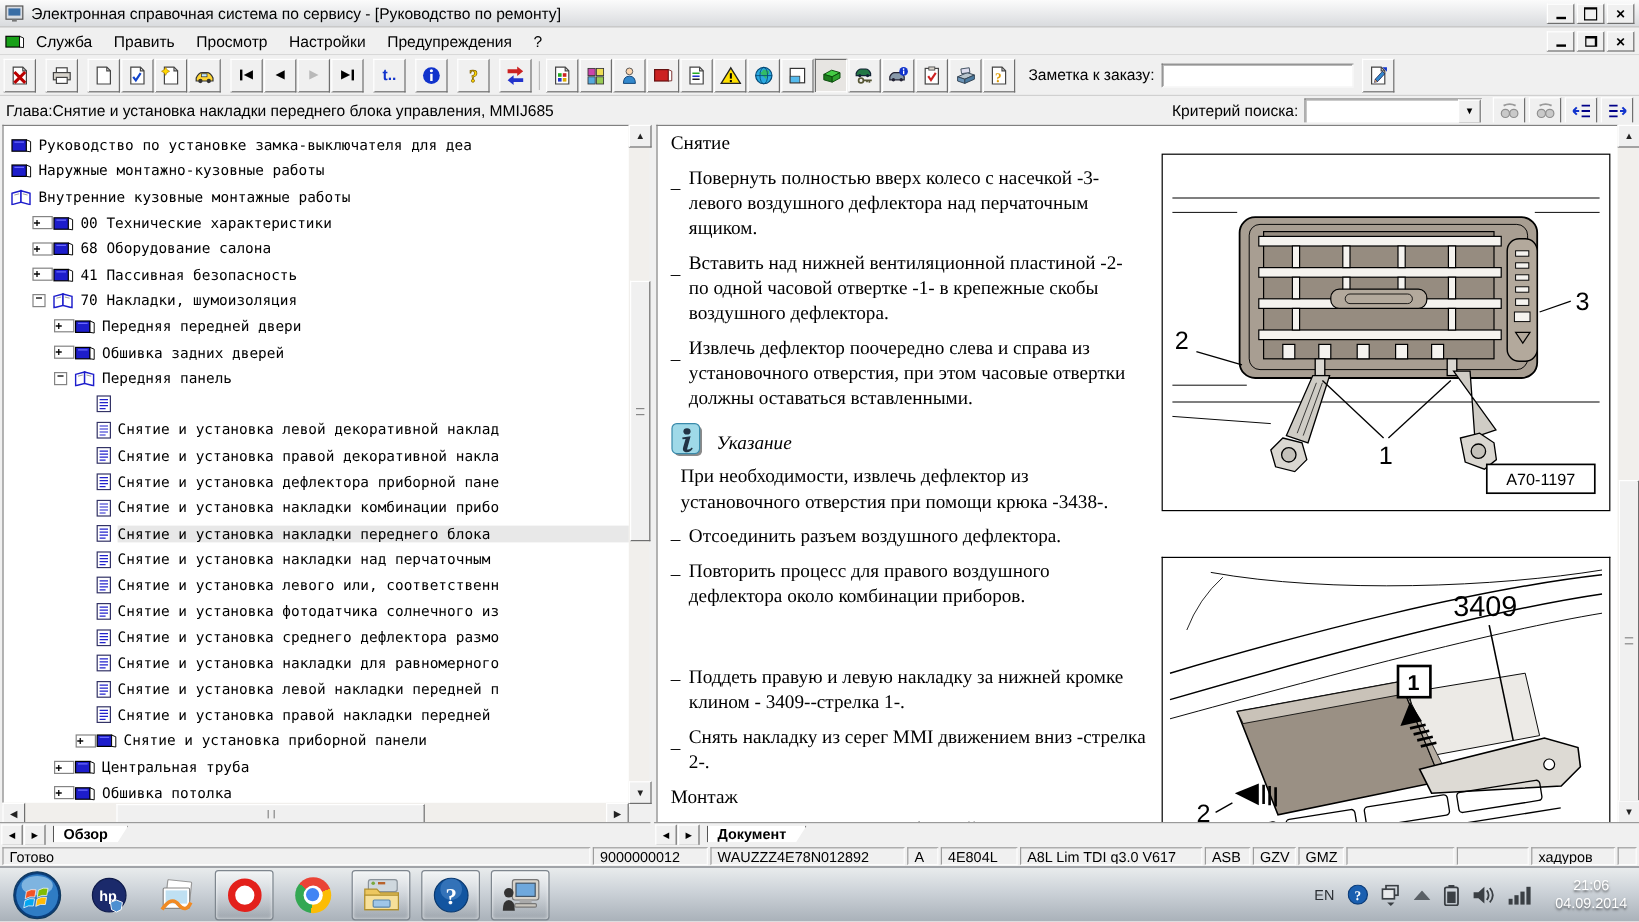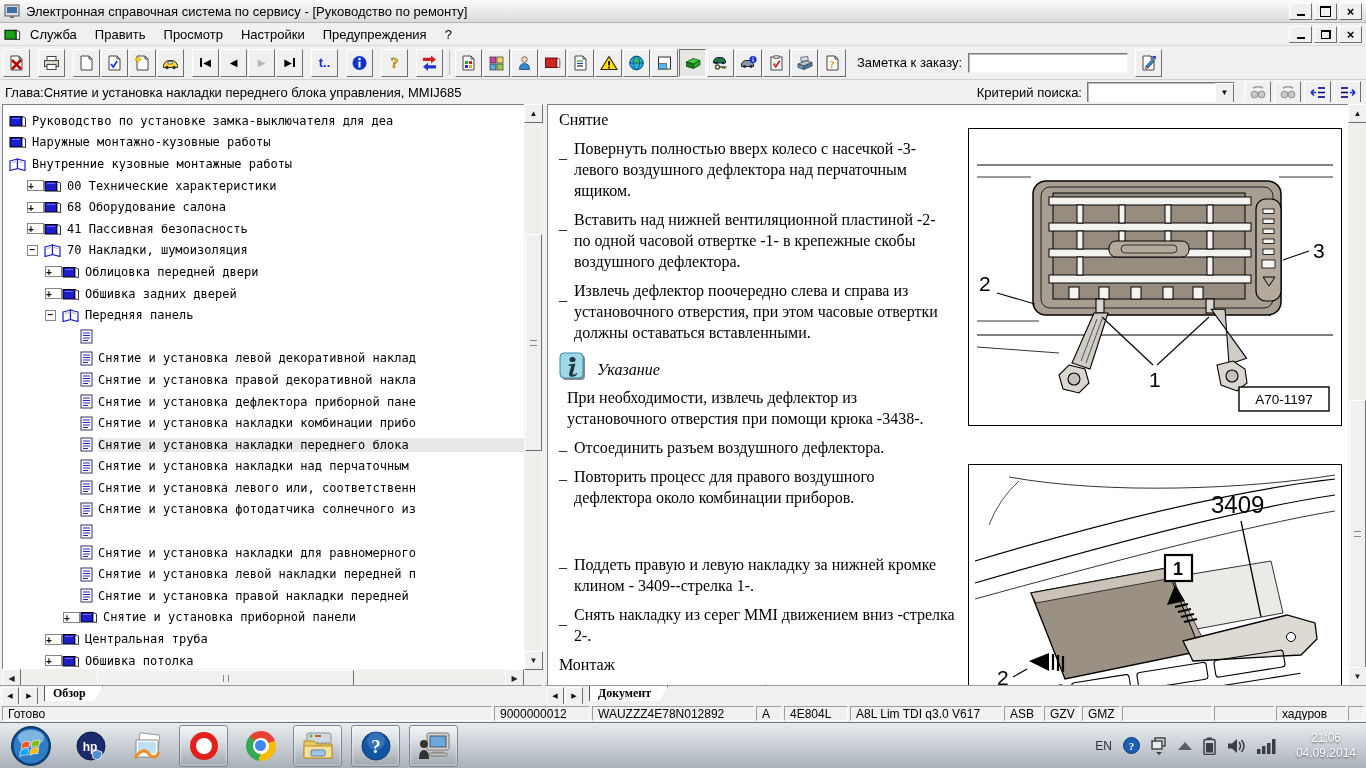--- a/index.html
+++ b/index.html
@@ -61,21 +61,21 @@
   .sbv{width:17px;}
   .sbh{height:17px;}
   .sbbtn{position:absolute;width:17px;height:17px;display:flex;align-items:center;justify-content:center;
          font-size:8px;color:#222;}
   .sbthumb{position:absolute;left:1px;width:15px;display:flex;align-items:center;justify-content:center;}
   .sbthumb .grip{width:7px;border-top:1px solid #888;border-bottom:1px solid #888;height:4px;}
   .sbthumb-h{position:absolute;top:1px;height:15px;display:flex;align-items:center;justify-content:center;}
   .sbthumb-h .grip{height:7px;border-left:1px solid #888;border-right:1px solid #888;width:4px;}
   
   .tabrow{position:absolute;left:0;bottom:0;width:100%;height:18px;background:#f0f0f0;
-          border-top:1px solid #9a9a9a;display:flex;align-items:flex-start;font-family:Liberation Serif, serif;}
+          border-top:1px solid #9a9a9a;display:flex;align-items:center;}
   .tabnav{width:16px;height:16px;margin:1px 0 0 1px;display:flex;align-items:center;justify-content:center;font-size:7px;}
   .tab{margin-left:6px;background:#fff;border-left:1px solid #555;border-right:1px solid #555;
        clip-path:polygon(0 0,100% 0,calc(100% - 9px) 100%,0 100%);
        padding:0 16px 0 8px;font-size:12px;font-weight:bold;display:flex;align-items:center;}
   
   .tree{position:absolute;left:0;top:0;width:100%;padding:5px 0 0 4px;
         font-family:"DejaVu Sans Mono",monospace;font-size:12px;}
   .tr{height:21.6px;display:flex;align-items:center;white-space:nowrap;}
   .tr .tl{margin-left:5px;flex:1;overflow:hidden;}
   .tr.sel .tl{background:#e8e8e8;}
@@ -496,21 +496,21 @@
             <svg class="ti" width="18" height="14">
               <use href="#i-booko"></use>
             </svg>
             <span class="tl">70 Накладки, шумоизоляция</span>
           </div>
         <div class="tr l2e">
             <span class="ex p"></span>
             <svg class="ti" width="18" height="14">
               <use href="#i-bookc"></use>
             </svg>
-            <span class="tl">Облицовка передней двери</span>
+            <span class="tl">Передняя передней двери</span>
           </div>
         <div class="tr l2e">
             <span class="ex p"></span>
             <svg class="ti" width="18" height="14">
               <use href="#i-bookc"></use>
             </svg>
             <span class="tl">Обшивка задних дверей</span>
           </div>
         <div class="tr l2e">
             <span class="ex m"></span>
@@ -569,20 +569,21 @@
         <div class="tr l3d">
             <svg class="ti" width="13" height="15">
               <use href="#i-doc"></use>
             </svg>
             <span class="tl">Снятие и установка фотодатчика солнечного из</span>
           </div>
         <div class="tr l3d">
             <svg class="ti" width="13" height="15">
               <use href="#i-doc"></use>
             </svg>
+            <span class="tl">Снятие и установка среднего дефлектора размо</span>
           </div>
         <div class="tr l3d">
             <svg class="ti" width="13" height="15">
               <use href="#i-doc"></use>
             </svg>
             <span class="tl">Снятие и установка накладки для равномерного</span>
           </div>
         <div class="tr l3d">
             <svg class="ti" width="13" height="15">
               <use href="#i-doc"></use>

